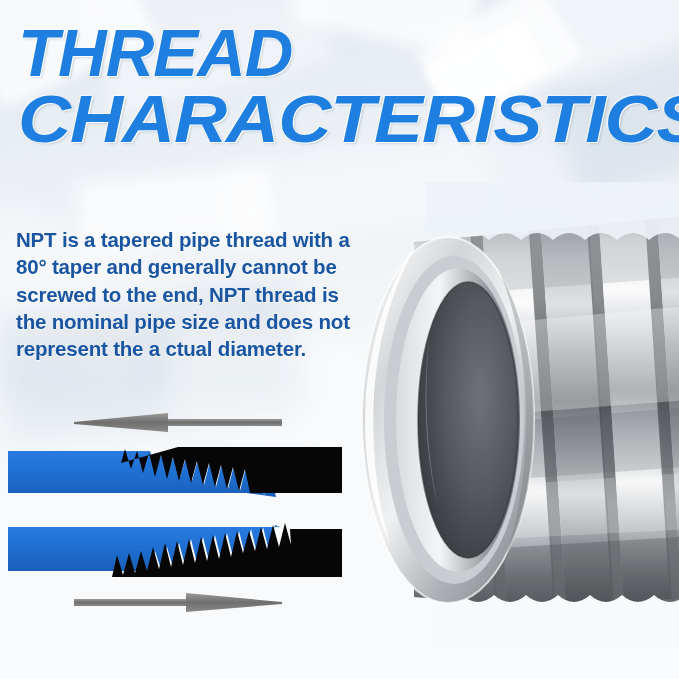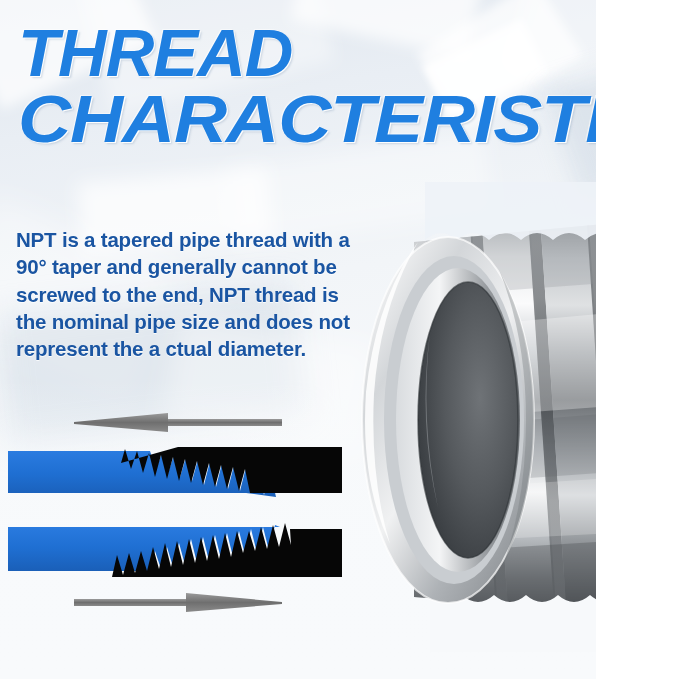--- a/index.html
+++ b/index.html
@@ -2,21 +2,21 @@
 <html><head>
 <meta charset="utf-8">
 <style>
   html, body {
     margin: 0;
     padding: 0;
     background: #ffffff;
   }
   #canvas {
     position: relative;
-    width: 596px;
+    width: 679px;
     height: 679px;
     overflow: hidden;
     font-family: "Liberation Sans", "DejaVu Sans", sans-serif;
     background: linear-gradient(170deg, #dfe6ee 0%, #e9eef4 18%, #f2f5f8 42%, #f7f9fb 65%, #f8fafb 100%);
   }
 
   
   .bg-layer { position: absolute; inset: 0; overflow: hidden; pointer-events: none; }
   .poly {
     position: absolute;
@@ -116,21 +116,21 @@
     <div class="poly soft" style="left:170px; top:330px; width:200px; height:110px; transform:rotate(10deg); filter:blur(13px);"></div>
     <div class="bg-bottom-wash"></div>
   </div>
 
   <div class="title-block">
     <div class="title-line title-line-1">THREAD</div>
     <div class="title-line title-line-2">CHARACTERISTICS</div>
   </div>
 
   <div class="body-text">
-    <p>NPT is a tapered pipe thread with a 90° taper and generally cannot be screwed to the end, NPT thread is the nominal pipe size and does not represent the a ctual diameter.</p>
+    <p>NPT is a tapered pipe thread with a 80° taper and generally cannot be screwed to the end, NPT thread is the nominal pipe size and does not represent the a ctual diameter.</p>
   </div>
 
   <div class="pipe-wrap">
     <svg width="400" height="470" viewBox="0 0 400 470" xmlns="http://www.w3.org/2000/svg">
       <defs>
 
         <linearGradient id="metalV" x1="0" y1="0" x2="0" y2="1">
           <stop offset="0.00" stop-color="#b9bdc1"></stop>
           <stop offset="0.10" stop-color="#e8eaec"></stop>
           <stop offset="0.22" stop-color="#fbfbfc"></stop>

